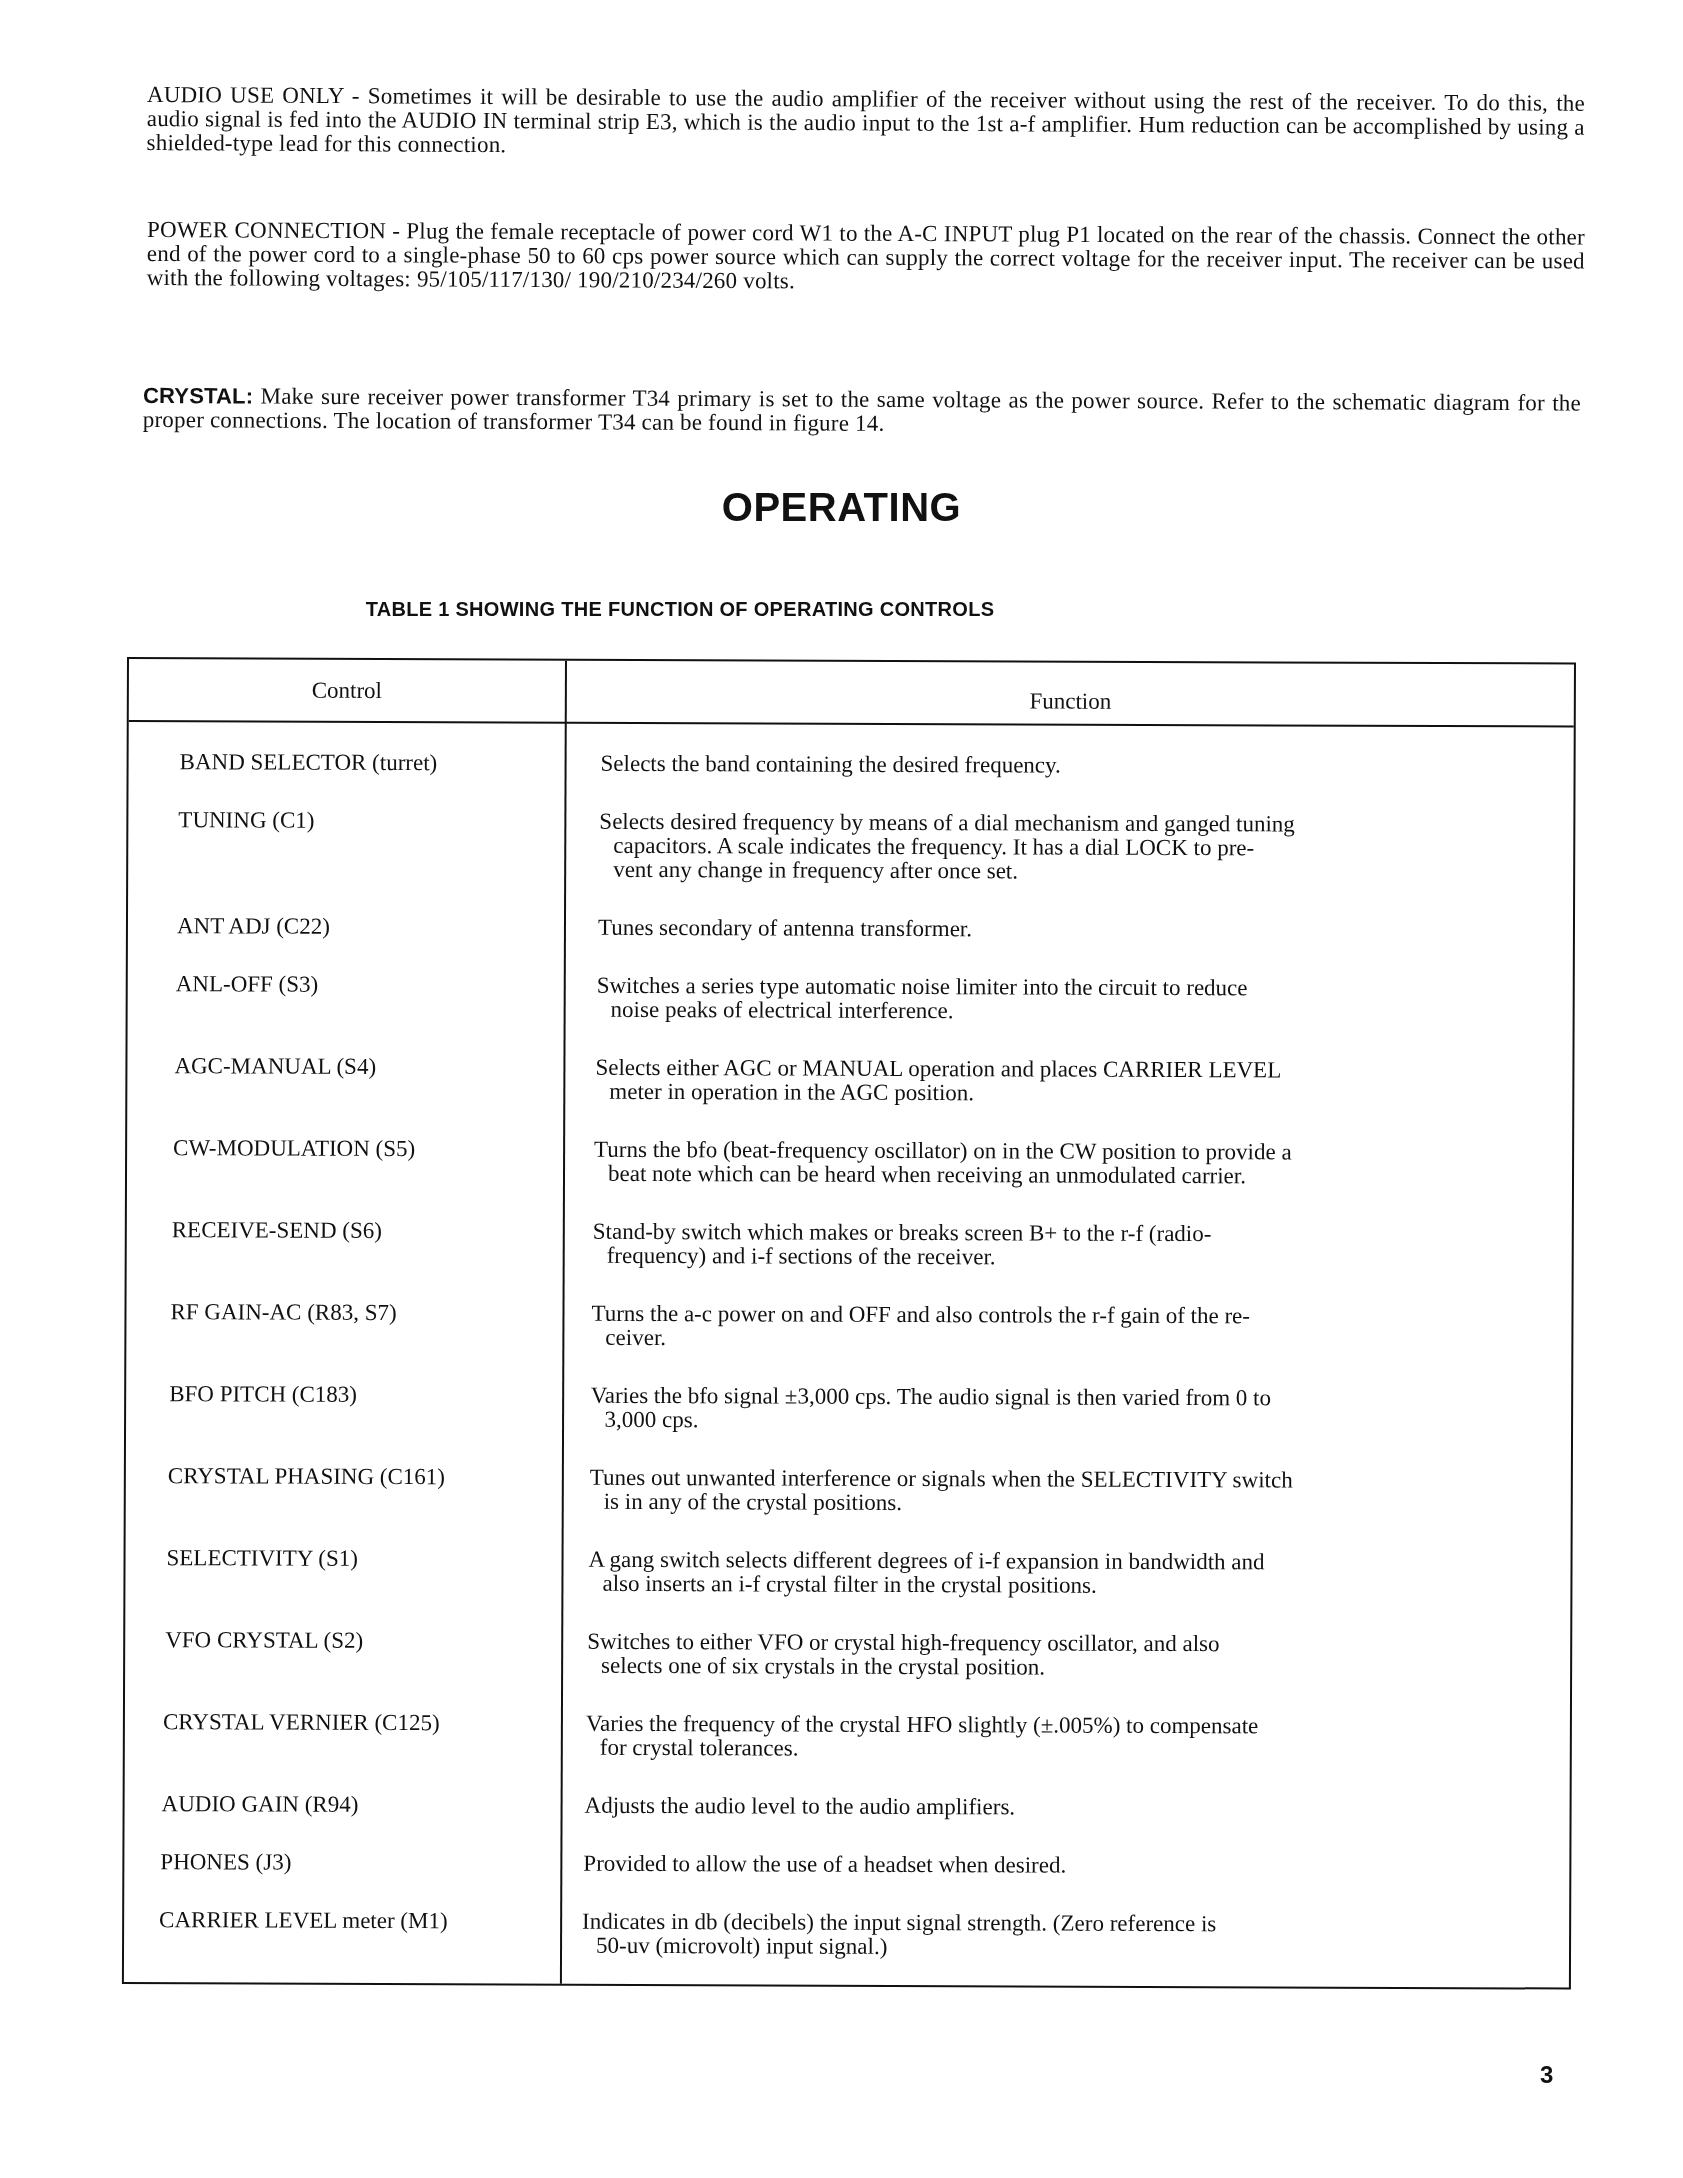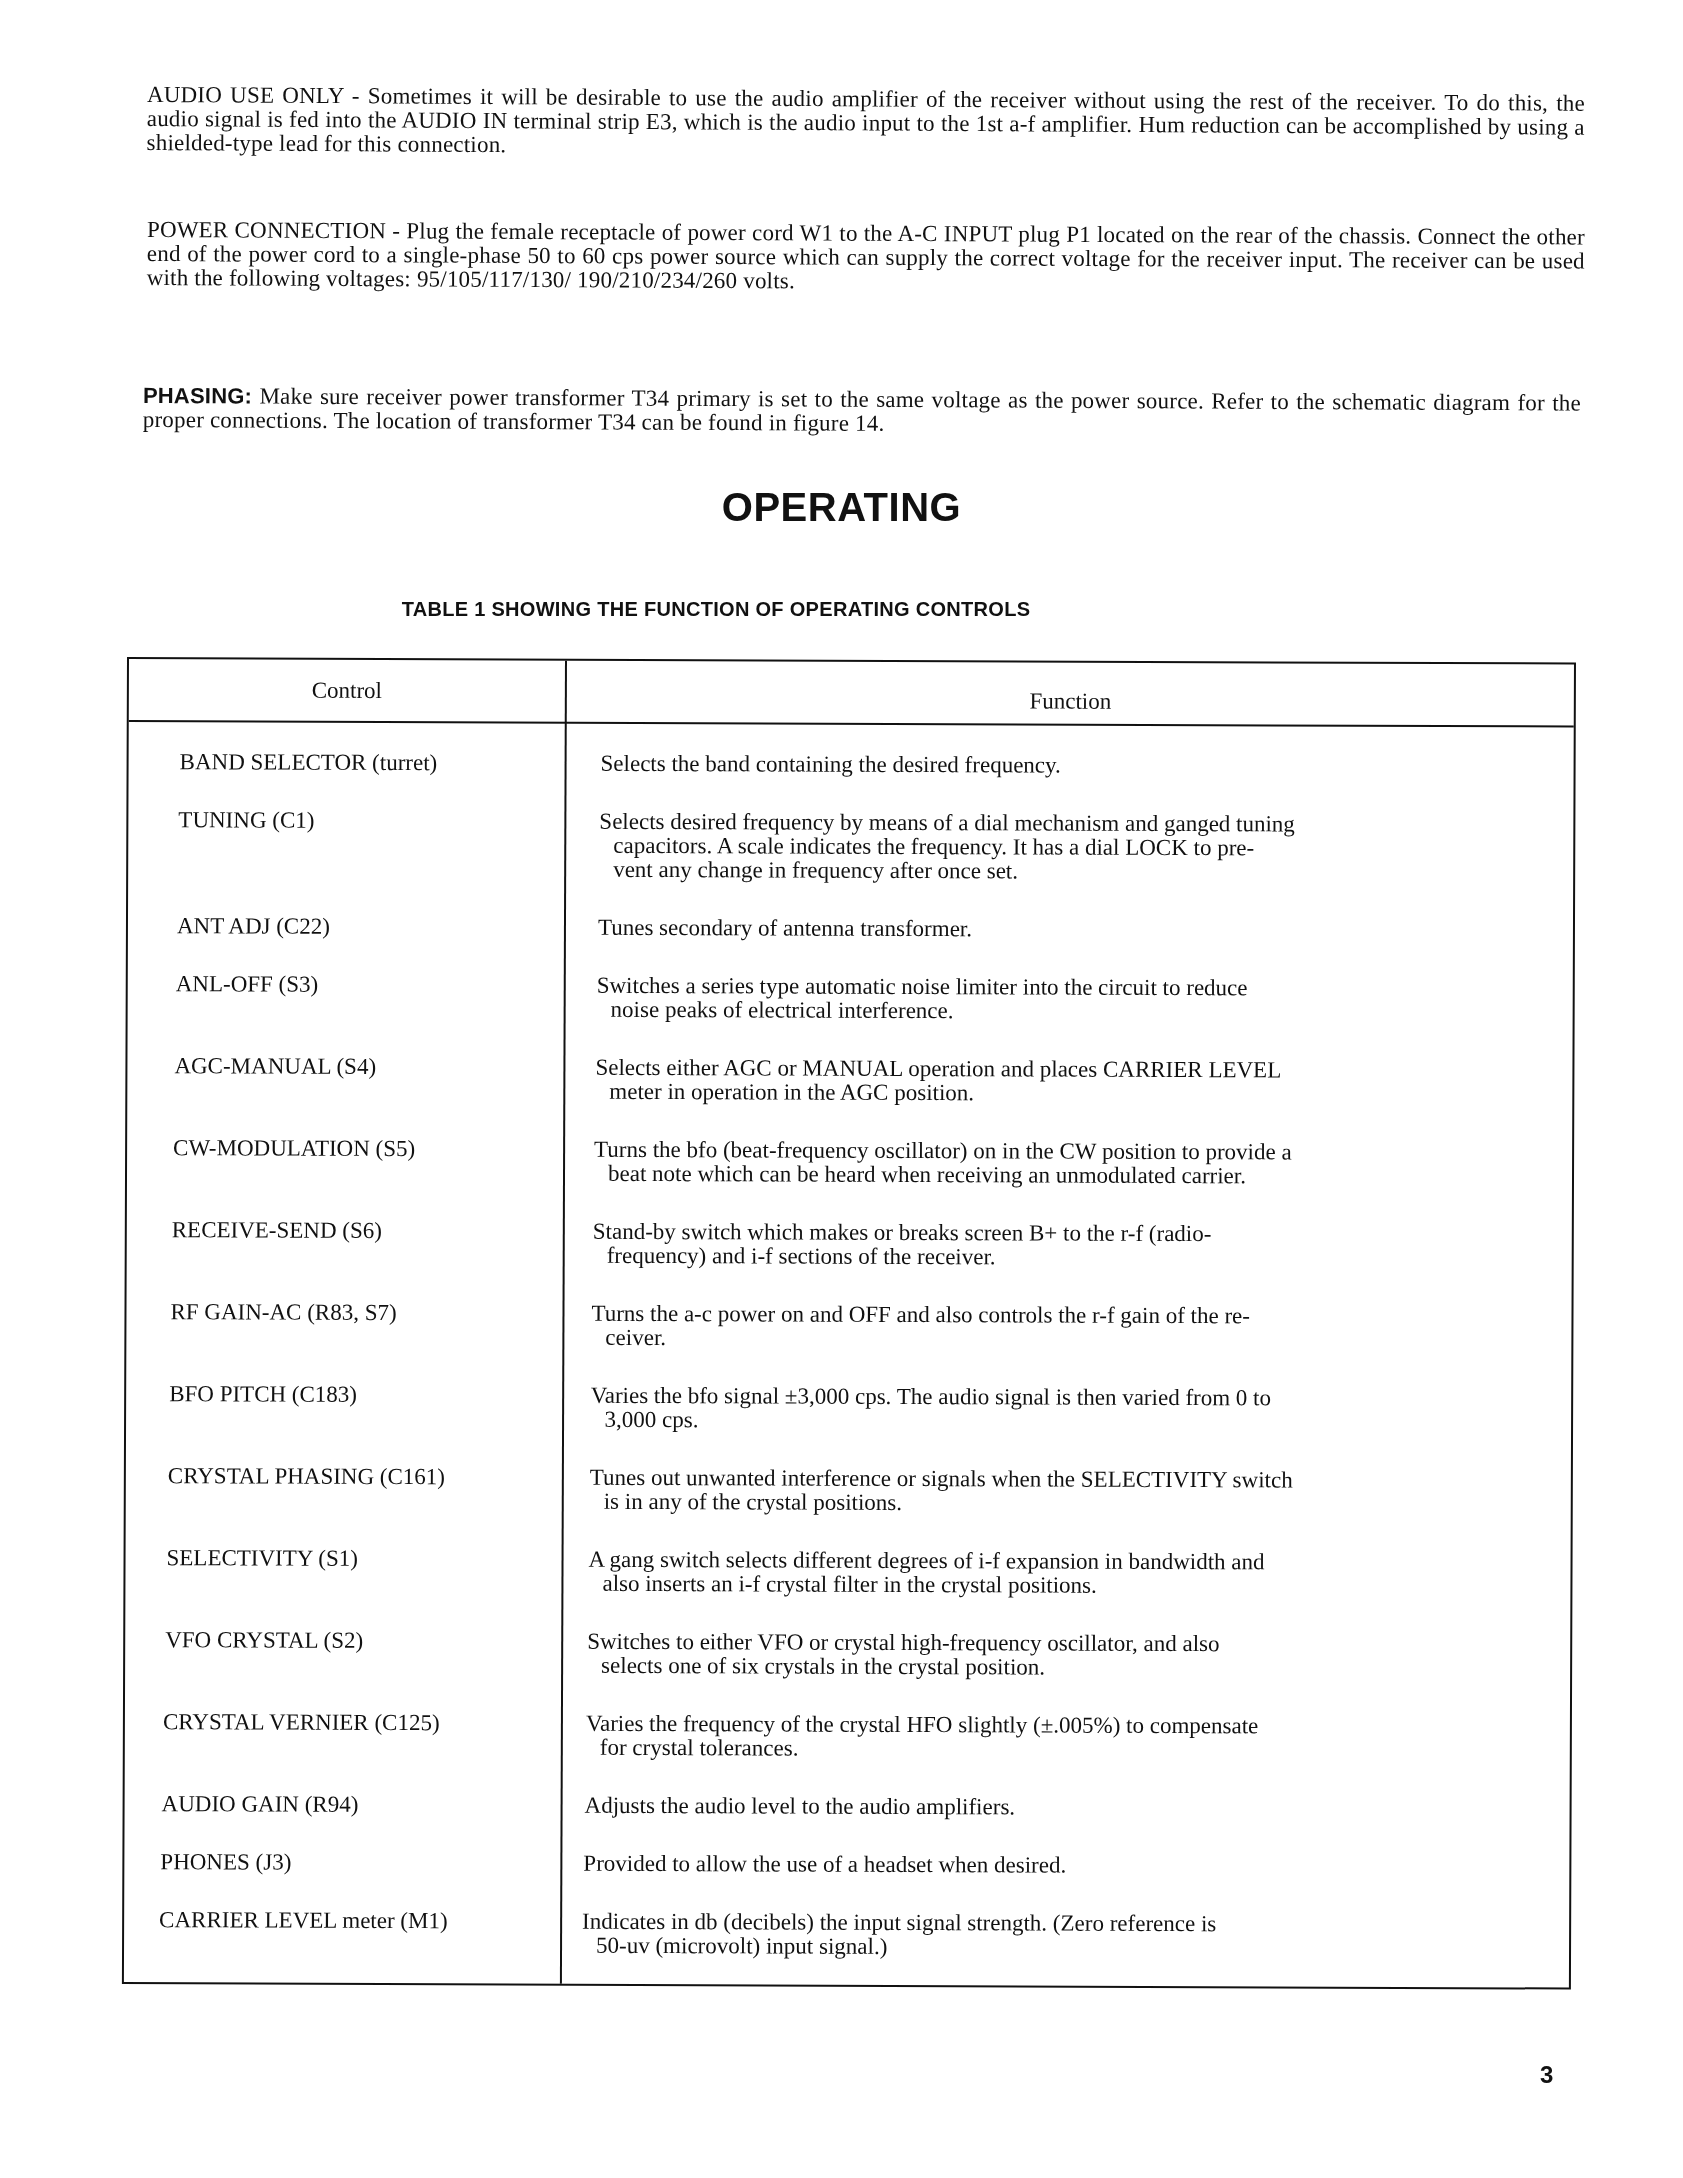--- a/index.html
+++ b/index.html
@@ -50,21 +50,20 @@
     .table-caption {
       position: absolute;
       top: 598px;
       left: 0;
       width: 1360px;
       text-align: center;
       font-family: "Liberation Sans", "DejaVu Sans", sans-serif;
       font-weight: bold;
       font-size: 20px;
       letter-spacing: 0.3px;
-      margin-left: 36px;
     }
     .ctl-table {
       position: absolute;
       top: 657px;
       left: 127px;
       width: 1449px;
       height: 1327px;
       border: 2px solid #111;
       box-sizing: border-box;
       transform: rotate(0.22deg);
@@ -135,21 +134,21 @@
 
 <div class="para" id="p-audio">
   <span class="lead">AUDIO USE ONLY - </span><span>Sometimes it will be desirable to use the audio amplifier of the receiver without using the rest of the receiver.  To do this, the audio signal is fed into the AUDIO IN terminal strip E3, which is the audio input to the 1st a-f amplifier.  Hum reduction can be accomplished by using a shielded-type lead for this connection.</span>
 </div>
 
 <div class="para" id="p-power">
   <span class="lead">POWER CONNECTION - </span><span>Plug the female receptacle of power cord W1 to the A-C INPUT plug P1 located on the rear of the chassis.  Connect the other end of the power cord to a single-phase 50 to 60 cps power source which can supply the correct voltage for the receiver input.  The receiver can be used with the following voltages:  95/105/117/130/ 190/210/234/260 volts.</span>
 </div>
 
 <div class="para" id="p-caution">
-  <span class="lead">PHASING:</span><span> Make sure receiver power transformer T34 primary is set to the same voltage as the power source.  Refer to the schematic diagram for the proper connections.  The location of transformer T34 can be found in figure 14.</span>
+  <span class="lead">CRYSTAL:</span><span> Make sure receiver power transformer T34 primary is set to the same voltage as the power source.  Refer to the schematic diagram for the proper connections.  The location of transformer T34 can be found in figure 14.</span>
 </div>
 
 <h1 class="section-title">OPERATING</h1>
 
 <div class="table-caption">TABLE 1 SHOWING THE FUNCTION OF OPERATING CONTROLS</div>
 
 <div class="ctl-table">
   <div class="divider-v"></div>
   <div class="divider-h"></div>
   <div class="hdr-control">Control</div>

